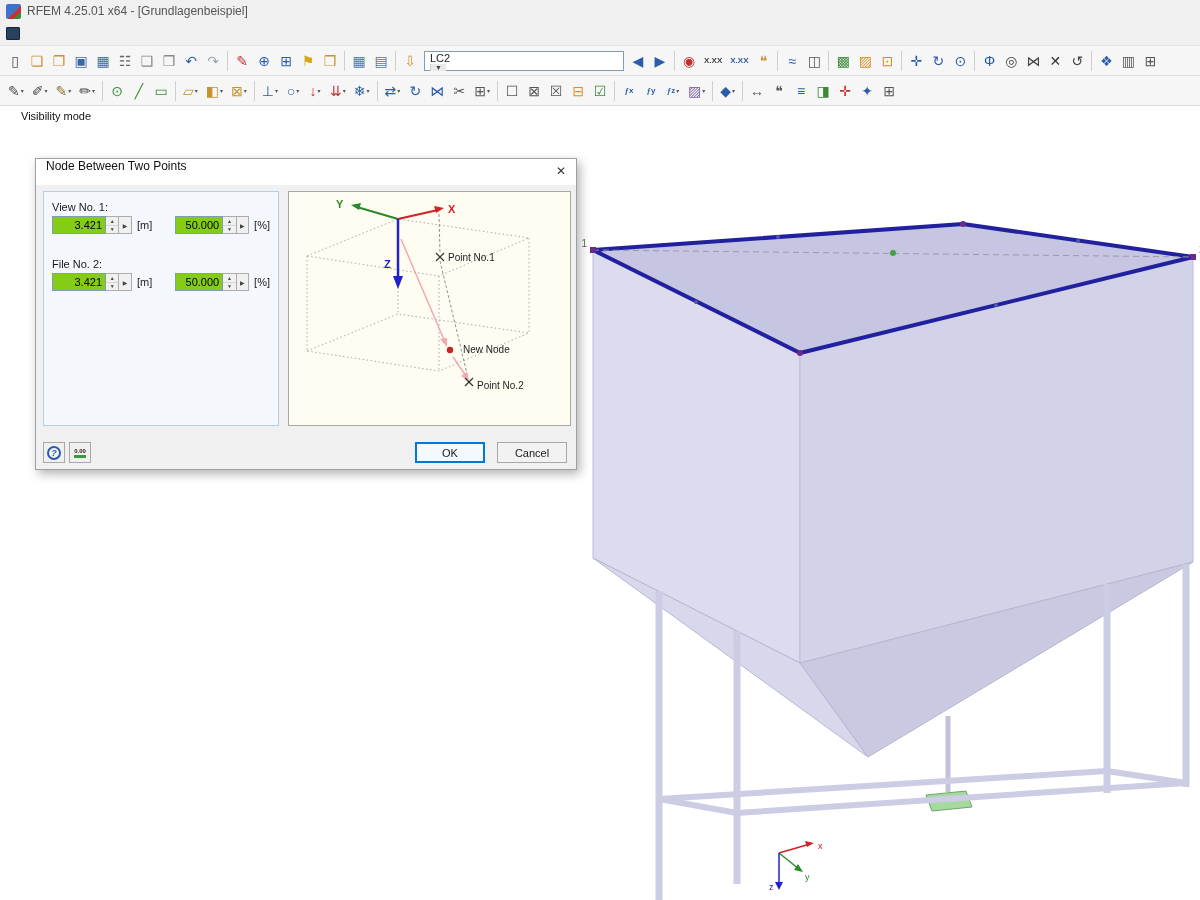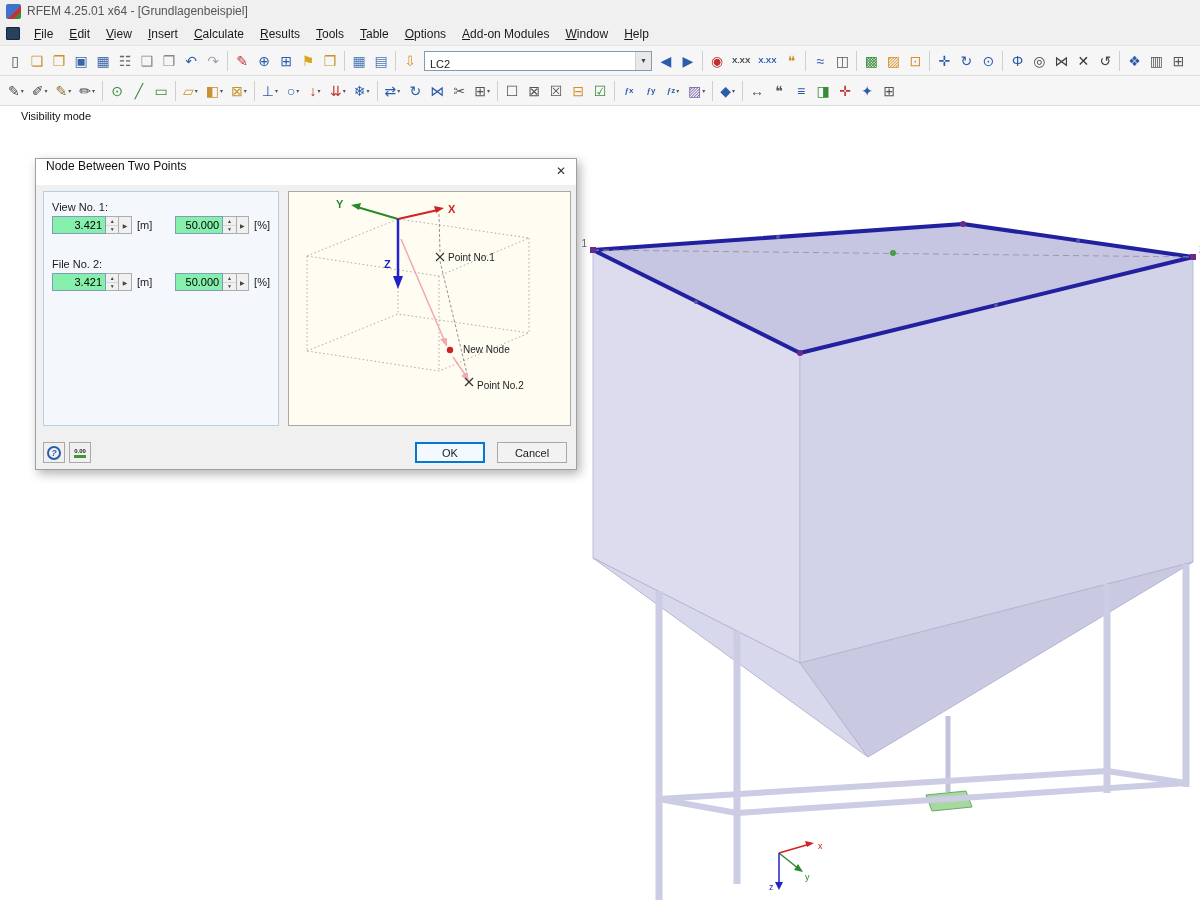--- a/index.html
+++ b/index.html
@@ -23,23 +23,23 @@
   
   .toolbar { height:30px; background:#f6f6f6; border-bottom:1px solid #dcdcdc;
              display:flex; align-items:center; padding:0 4px; white-space:nowrap; }
   .ticons { display:inline-flex; align-items:center; }
   .tbi { height:24px; min-width:22px; padding:0 3px; display:inline-flex; align-items:center;
          justify-content:center; border:1px solid transparent; border-radius:2px; }
   .tbi .g { font-size:14px; line-height:1; }
   .tbi .g.tiny { font-size:8px; font-weight:bold; letter-spacing:0; }
   .tbi .drop { font-size:6px; color:#555; margin-left:1px; }
   .tsep { width:1px; height:20px; background:#cfcfcf; margin:0 3px; display:inline-block; }
-  .combo { display:inline-flex; align-items:flex-end; justify-content:space-between;
-           width:228px; height:20px; border:1px solid #7f9db9; background:#fff;
-           font-size:11px; padding-left:5px; margin:0 3px; }
+  .combo { display:inline-flex; align-items:flex-start; justify-content:space-between;
+           width:200px; height:20px; border:1px solid #7f9db9; background:#fff;
+           font-size:11px; padding-left:5px; margin:0 3px;flex-direction:column; }
   .combo-arrow { width:16px; height:18px; background:#e9e9e9; border-left:1px solid #d0d0d0;
                  display:flex; align-items:center; justify-content:center; font-size:7px; color:#444; }
   
   .viewport { position:absolute; left:0; top:106px; width:1200px; height:794px; background:#fff; }
   .mode-label { position:absolute; left:21px; top:4px; font-size:11px; color:#111; }
   .viewport svg { position:absolute; left:0; top:0; }
   
   .dialog { position:absolute; left:35px; top:158px; width:542px; height:312px;
             background:#f0f0f0; border:1px solid #9aa0a6; box-shadow:3px 4px 10px rgba(0,0,0,.3);
             font-size:11px; z-index:10; }
@@ -47,21 +47,21 @@
                justify-content:space-between; padding:0 0 0 10px; font-size:12px; color:#111; }
   .dlg-close { width:30px; height:24px; display:flex; align-items:center; justify-content:center;
                font-size:12px; color:#333; }
   .group { position:absolute; left:7px; top:32px; width:236px; height:235px;
            border:1px solid #b7cfe6; background:#f4f8fd; }
   .group-header { height:20px; background:linear-gradient(#e7f0fb,#d3e4f6); color:#1a5fa8;
                   display:flex; align-items:center; padding:0 8px; border-bottom:1px solid #c8dcf0; }
   .field-label { margin:9px 8px 3px 8px; }
   .row { display:flex; align-items:center; margin:2px 8px; }
   .num-input { width:54px; height:18px; border:1px solid #7f9db9; font:11px "Liberation Sans",sans-serif;
-               text-align:right; padding:0 3px; background:#86efac; }
+               text-align:right; padding:0 3px; background:#84cc16; }
   .spin { display:inline-flex; flex-direction:column; width:14px; height:18px;
           border:1px solid #adadad; border-left:none; background:#f0f0f0; }
   .spin span { flex:1; display:flex; align-items:center; justify-content:center;
                font-size:5px; color:#444; }
   .spin span + span { border-top:1px solid #d6d6d6; }
   .more { width:13px; height:18px; border:1px solid #adadad; border-left:none; background:#f0f0f0;
           font-size:6px; color:#444; display:inline-flex; align-items:center; justify-content:center; }
   .unit { margin-left:5px; }
   .gap { width:24px; }
   .illus { position:absolute; left:252px; top:32px; width:283px; height:235px;
@@ -85,34 +85,20 @@
 </head>
 <body>
 
 <div class="titlebar">
   <span class="app-icon"></span>
   <span>RFEM 4.25.01 x64 - [Grundlagenbeispiel]</span>
 </div>
 
 <div class="menubar">
   <span class="child-icon"></span>
-  <span class="menu-items">
-      <span class="menu-item">File</span>
-      <span class="menu-item">Edit</span>
-      <span class="menu-item">View</span>
-      <span class="menu-item">Insert</span>
-      <span class="menu-item">Calculate</span>
-      <span class="menu-item">Results</span>
-      <span class="menu-item">Tools</span>
-      <span class="menu-item">Table</span>
-      <span class="menu-item">Options</span>
-      <span class="menu-item">Add-on Modules</span>
-      <span class="menu-item">Window</span>
-      <span class="menu-item">Help</span>
-    </span>
 </div>
 
 <div class="toolbar">
   <span class="ticons">
       <span class="tbi">
         <span class="g" style="color: rgb(80, 80, 80);">▯</span>
       </span>
       <span class="tbi">
         <span class="g" style="color: rgb(200, 146, 47);">❏</span>
       </span>

